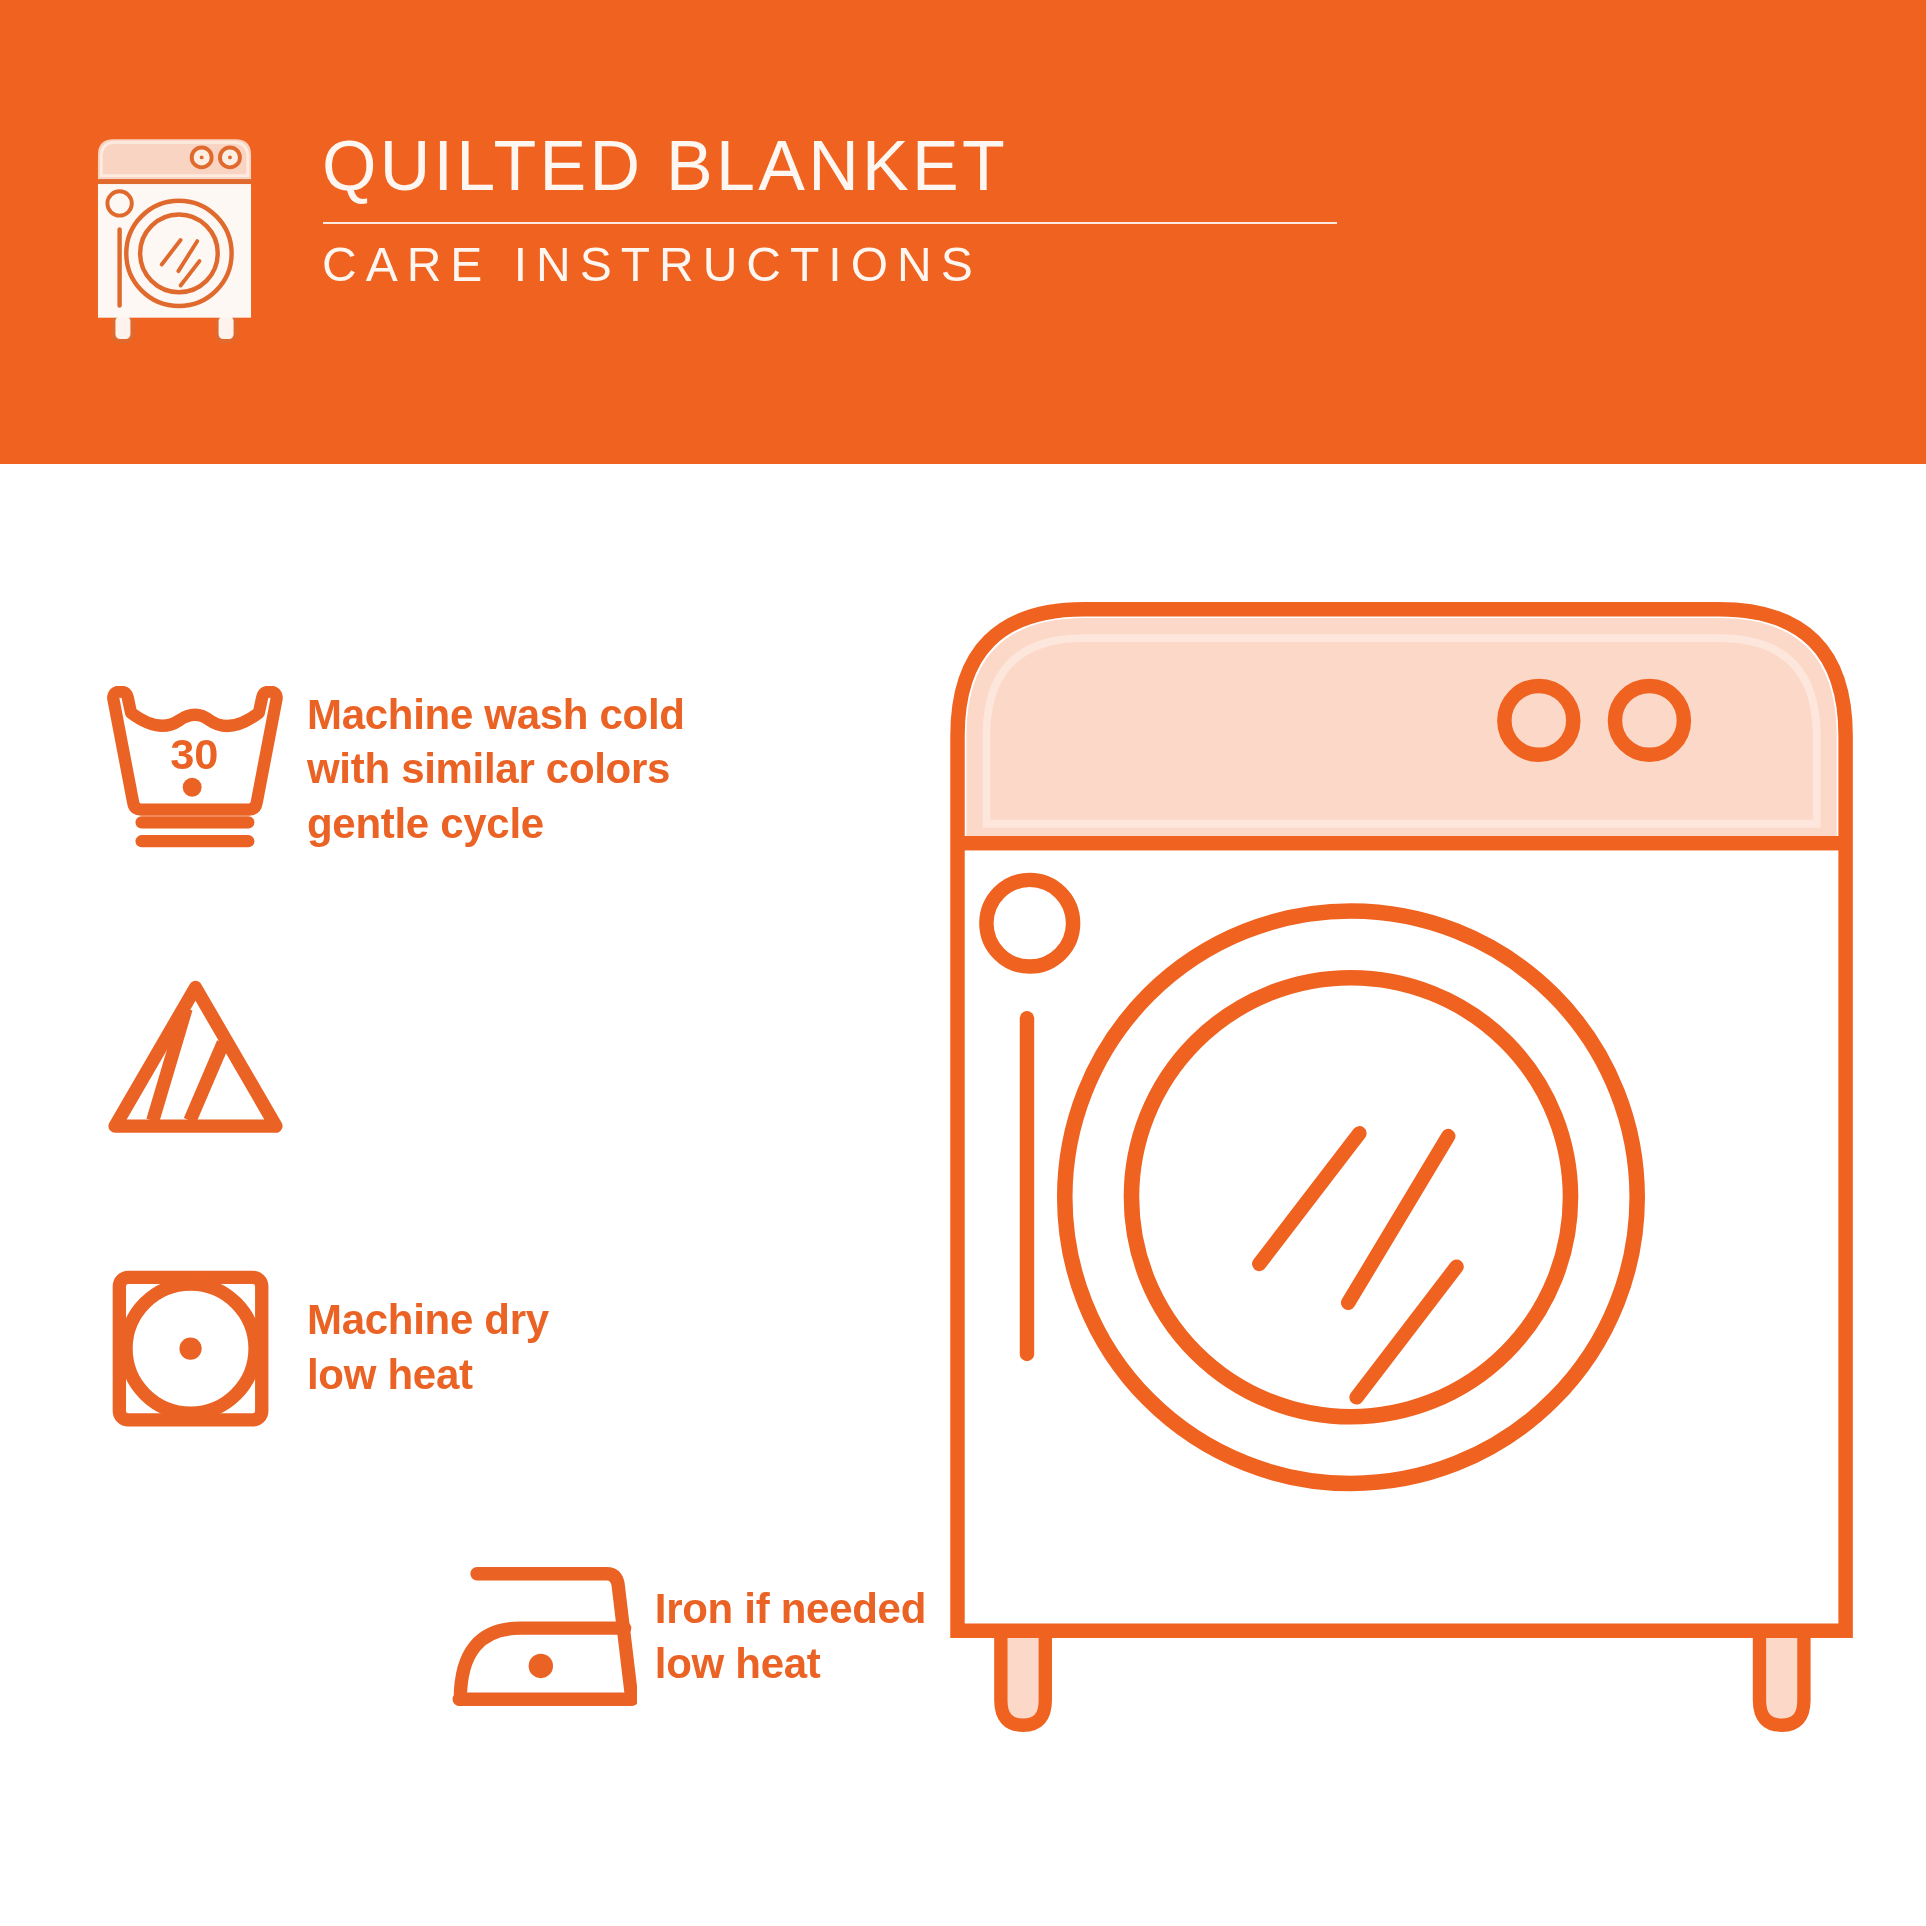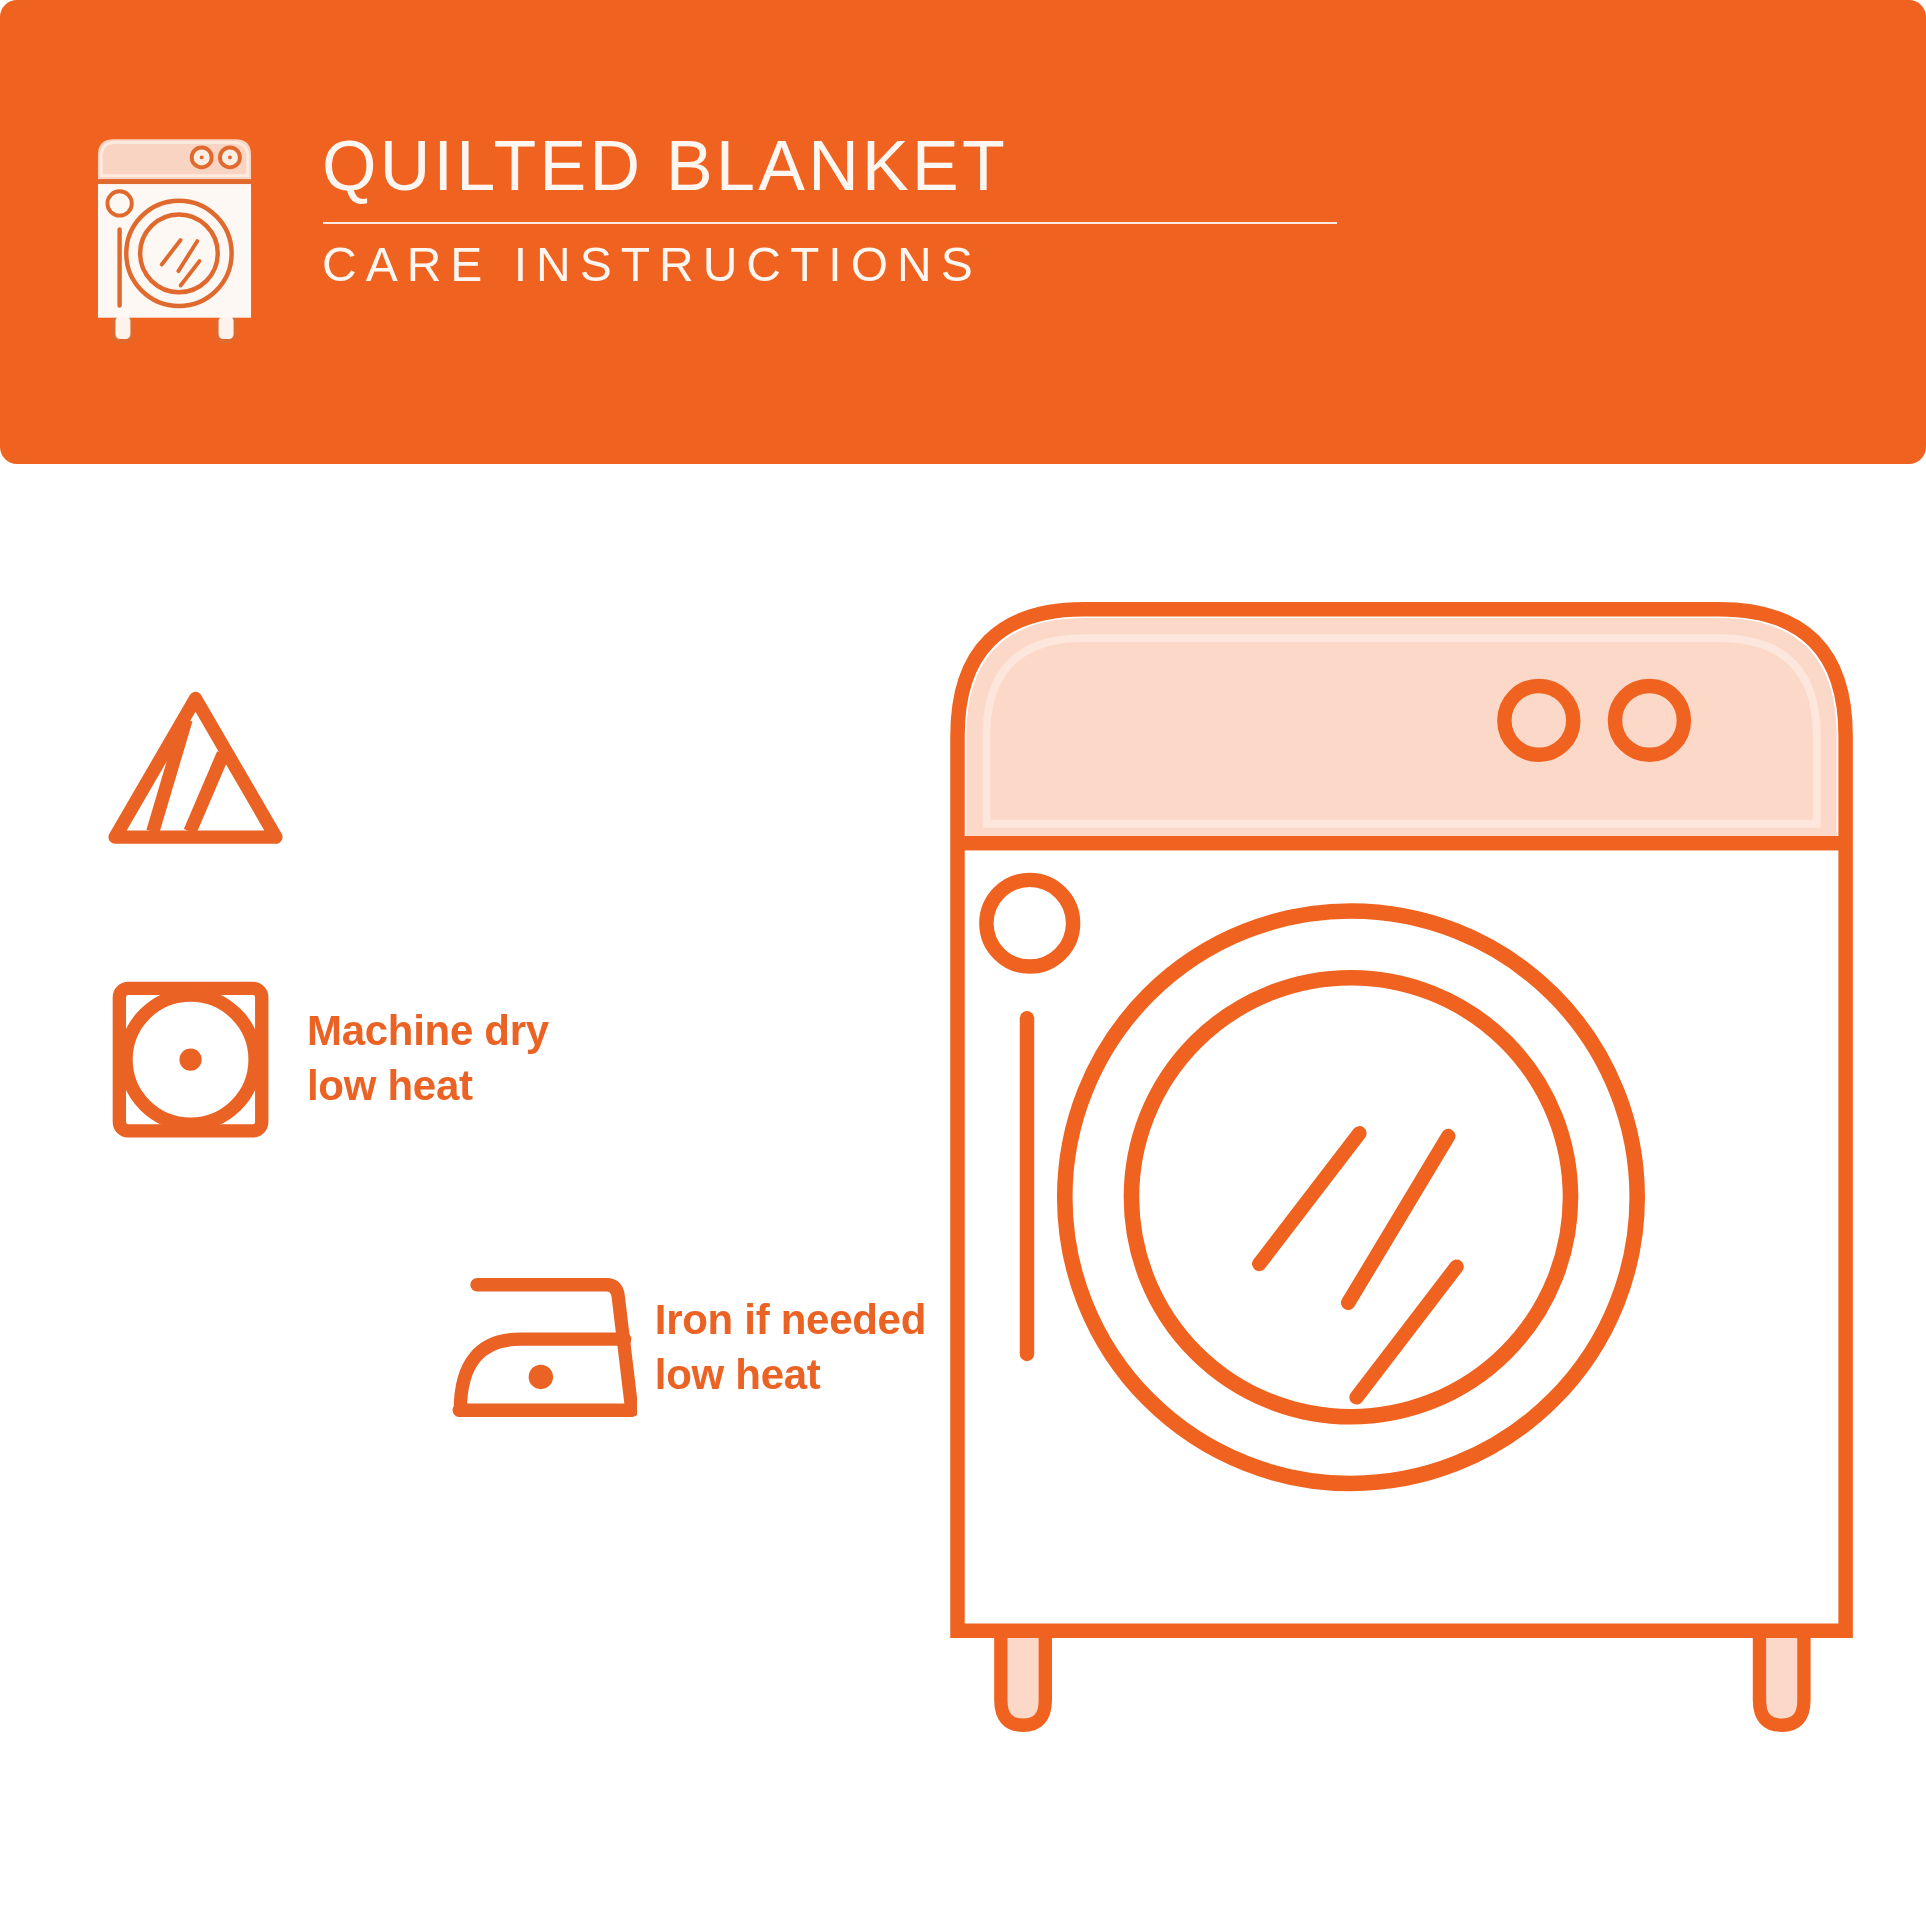--- a/index.html
+++ b/index.html
@@ -11,21 +11,20 @@
     overflow:hidden;
     position:relative;
   }
 
   
   .header{
     position:absolute;
     left:0; top:0;
     width:1926px; height:464px;
     background:#EF621F;
-    border-radius:17px;
   }
   .header-inner{
     position:absolute;
     left:83px; top:125px;
     width:1251px; height:222px;
     display:flex;
     align-items:flex-start;
   }
   .logo-wrap{
     width:183px; height:217px;
@@ -157,20 +156,43 @@
       <div class="title-line2">CARE INSTRUCTIONS</div>
     </div>
 
   </div>
 </div>
 
 <div class="body-area">
 
   <div class="care-list">
 
+    <div class="care-row">
+      <div class="care-symbol">
+        <svg width="189" height="167" viewBox="0 0 340 300" xmlns="http://www.w3.org/2000/svg">
+
+          <path d="M22 22 Q22 10 34 10 Q46 10 48 20 L54 48
+                   Q105 86 140 62 Q170 41 196 62 Q232 87 284 48 L290 20
+                   Q292 10 304 10 Q316 10 316 22 L280 210
+                   Q278 222 266 222 L72 222 Q60 222 58 210 Z" fill="none" stroke="#EA6224" stroke-width="22" stroke-linejoin="round"></path>
+
+          <text x="168" y="150" fill="#EA6224" font-family="Liberation Sans, sans-serif" font-size="78" font-weight="700" text-anchor="middle">30</text>
+
+          <circle cx="164" cy="182" r="17" fill="#EA6224"></circle>
+
+          <rect x="62" y="234" width="214" height="22" rx="11" fill="#EA6224"></rect>
+          <rect x="62" y="268" width="214" height="22" rx="11" fill="#EA6224"></rect>
+        </svg>
+      </div>
+      <div class="care-text">
+        <div>Machine wash cold</div>
+        <div>with similar colors</div>
+        <div>gentle cycle</div>
+      </div>
+    </div>
 
     <div class="care-row">
       <div class="care-symbol">
         <svg width="183" height="167" viewBox="0 0 330 300" xmlns="http://www.w3.org/2000/svg">
 
           <path d="M165 22 L310 272 L20 272 Z" fill="none" stroke="#EA6224" stroke-width="24" stroke-linejoin="round"></path>
 
           <line x1="148" y1="60" x2="88" y2="262" stroke="#EA6224" stroke-width="24" stroke-linecap="butt"></line>
           <line x1="215" y1="122" x2="155" y2="262" stroke="#EA6224" stroke-width="24" stroke-linecap="butt"></line>
         </svg>

